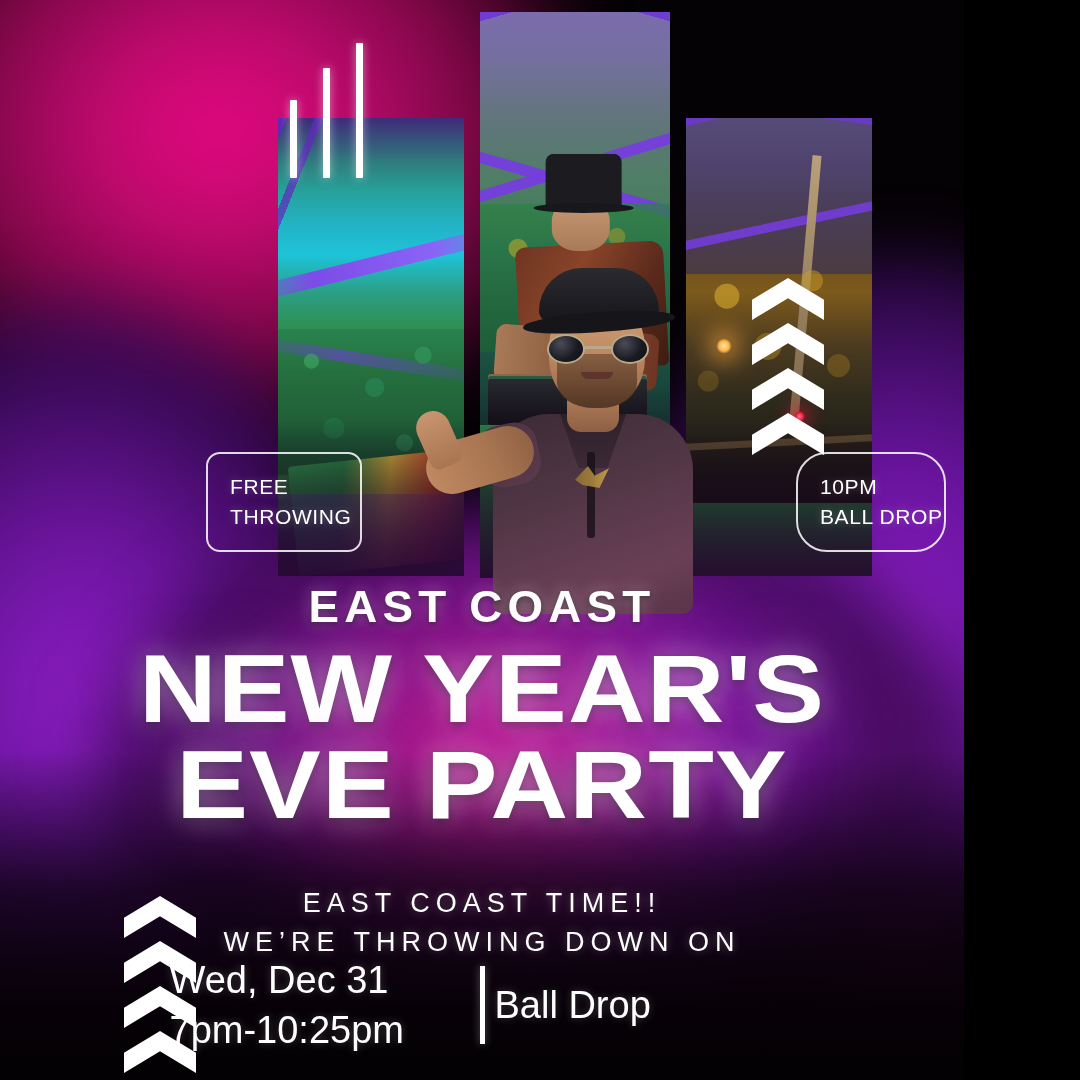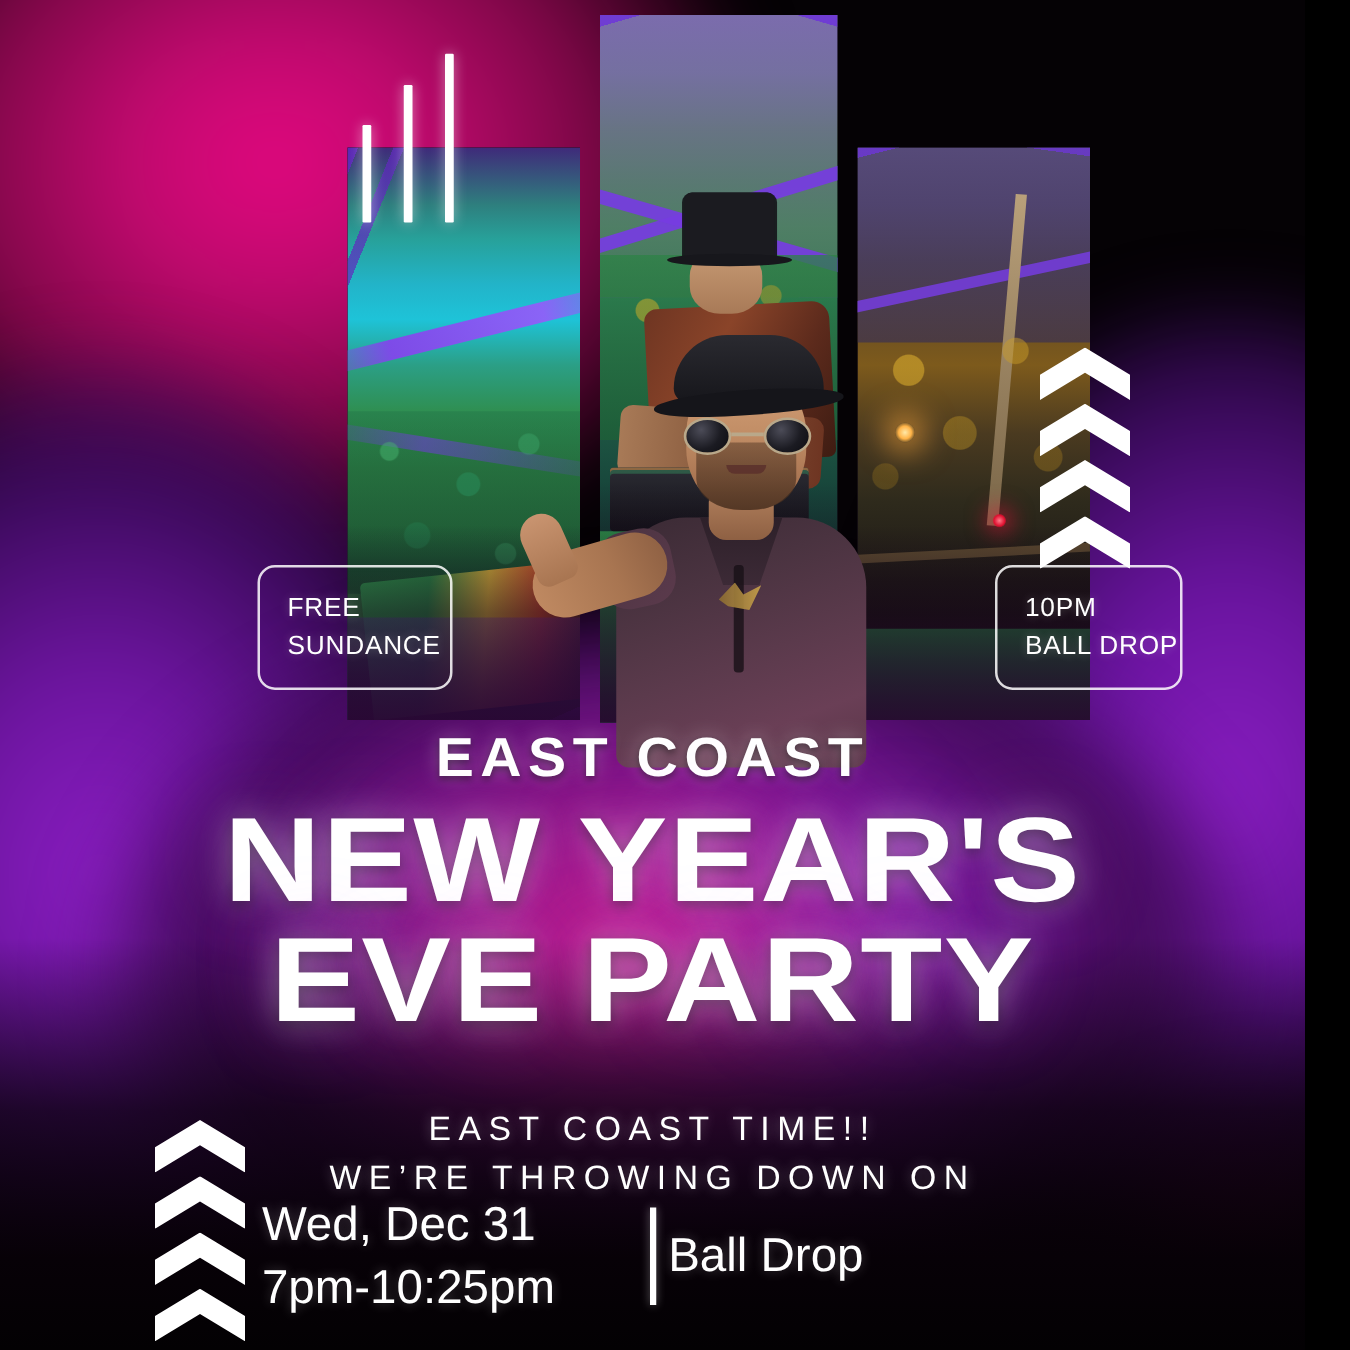--- a/index.html
+++ b/index.html
@@ -5,21 +5,21 @@
   * { margin:0; padding:0; box-sizing:border-box; }
   html, body {
     width:1080px; height:1080px;
     background:#000;
     font-family:"Liberation Sans", sans-serif;
     overflow:hidden;
   }
 
   #poster {
     position:relative;
-    width:1044px; height:1080px;
+    width:964px; height:1080px;
     background:#050205;
     overflow:hidden;
   }
 
   
   .glow { position:absolute; border-radius:50%; pointer-events:none; }
   .glow-magenta-tl {
     width:760px; height:640px;
     left:-160px; top:-190px;
     background:radial-gradient(ellipse at 50% 50%, #e2077f 0%, #c00a6e 22%, #7a0745 48%, rgba(60,3,34,0.55) 68%, rgba(8,1,6,0) 85%);
@@ -351,21 +351,21 @@
     border-radius:14px;
     padding:18px 22px;
     color:#fff;
     font-size:21px;
     line-height:1.42;
     letter-spacing:0.6px;
     font-weight:400;
     text-shadow:0 0 8px rgba(255,255,255,0.25);
   }
   #badge-free { left:206px; top:452px; width:156px; }
-  #badge-ball { left:796px; top:452px; width:150px; }
+  #badge-ball { left:796px; top:452px; width:150px;border-radius:31px; }
   .badge .line { display:block; white-space:nowrap; }
 
   
   #headline {
     position:absolute; left:0; right:0; top:566px; z-index:10;
     text-align:center;
     margin-top:16px;
   }
   .kicker {
     font-family:"Liberation Sans", sans-serif;
@@ -508,21 +508,21 @@
 
   <div class="chevstack" id="chev-left">
     <div class="chev"></div>
     <div class="chev"></div>
     <div class="chev"></div>
     <div class="chev"></div>
   </div>
 
   <div class="badge" id="badge-free">
     <span class="line">FREE</span>
-    <span class="line">SUNDANCE</span>
+    <span class="line">THROWING</span>
   </div>
 
   <div class="badge" id="badge-ball">
     <span class="line">10PM</span>
     <span class="line">BALL DROP</span>
   </div>
 
   <div id="headline">
     <div class="kicker">EAST COAST</div>
     <div class="title-l1">NEW YEAR'S</div>

